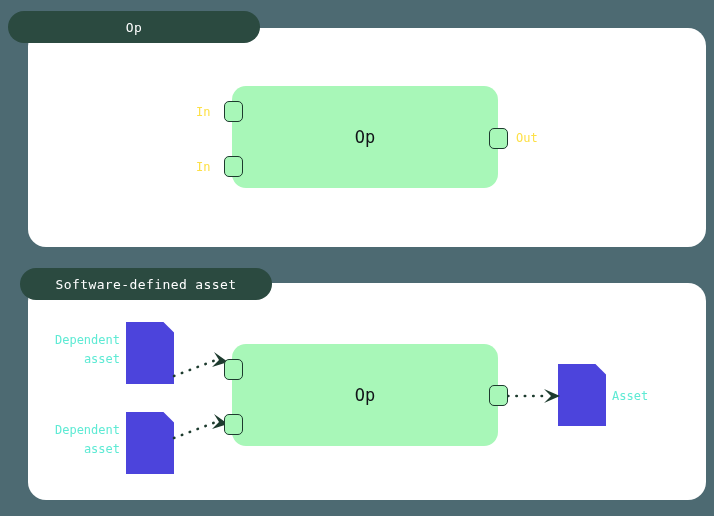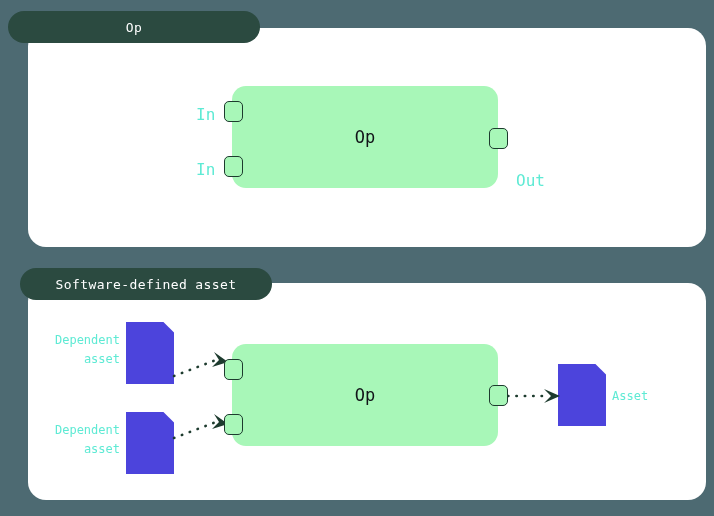--- a/index.html
+++ b/index.html
@@ -65,33 +65,33 @@
     width: 19px;
     height: 21px;
     background: #a8f7b8;
     border: 1.6px solid #1d3b2e;
     border-radius: 5px;
     z-index: 4;
   }
 
   .port-label {
     position: absolute;
-    font-size: 16px;
-    color: #5eead4;
+    font-size: 12px;
+    color: #fde047;
     white-space: nowrap;
     z-index: 4;
   }
 
   
   #port-in-1  { left: 224px; top: 101px; }
   #port-in-2  { left: 224px; top: 156px; }
   #port-out-1 { left: 489px; top: 128px; }
   #label-in-1  { left: 196px; top: 105px; text-align: right; }
   #label-in-2  { left: 196px; top: 160px; text-align: right; }
-  #label-out-1 { left: 516px; top: 131px; margin-top: 40px; }
+  #label-out-1 { left: 516px; top: 131px; }
 
   
   #port-in-3  { left: 224px; top: 359px; }
   #port-in-4  { left: 224px; top: 414px; }
   #port-out-2 { left: 489px; top: 385px; }
 
   
   .asset-icon {
     position: absolute;
     background: #4c44dc;

